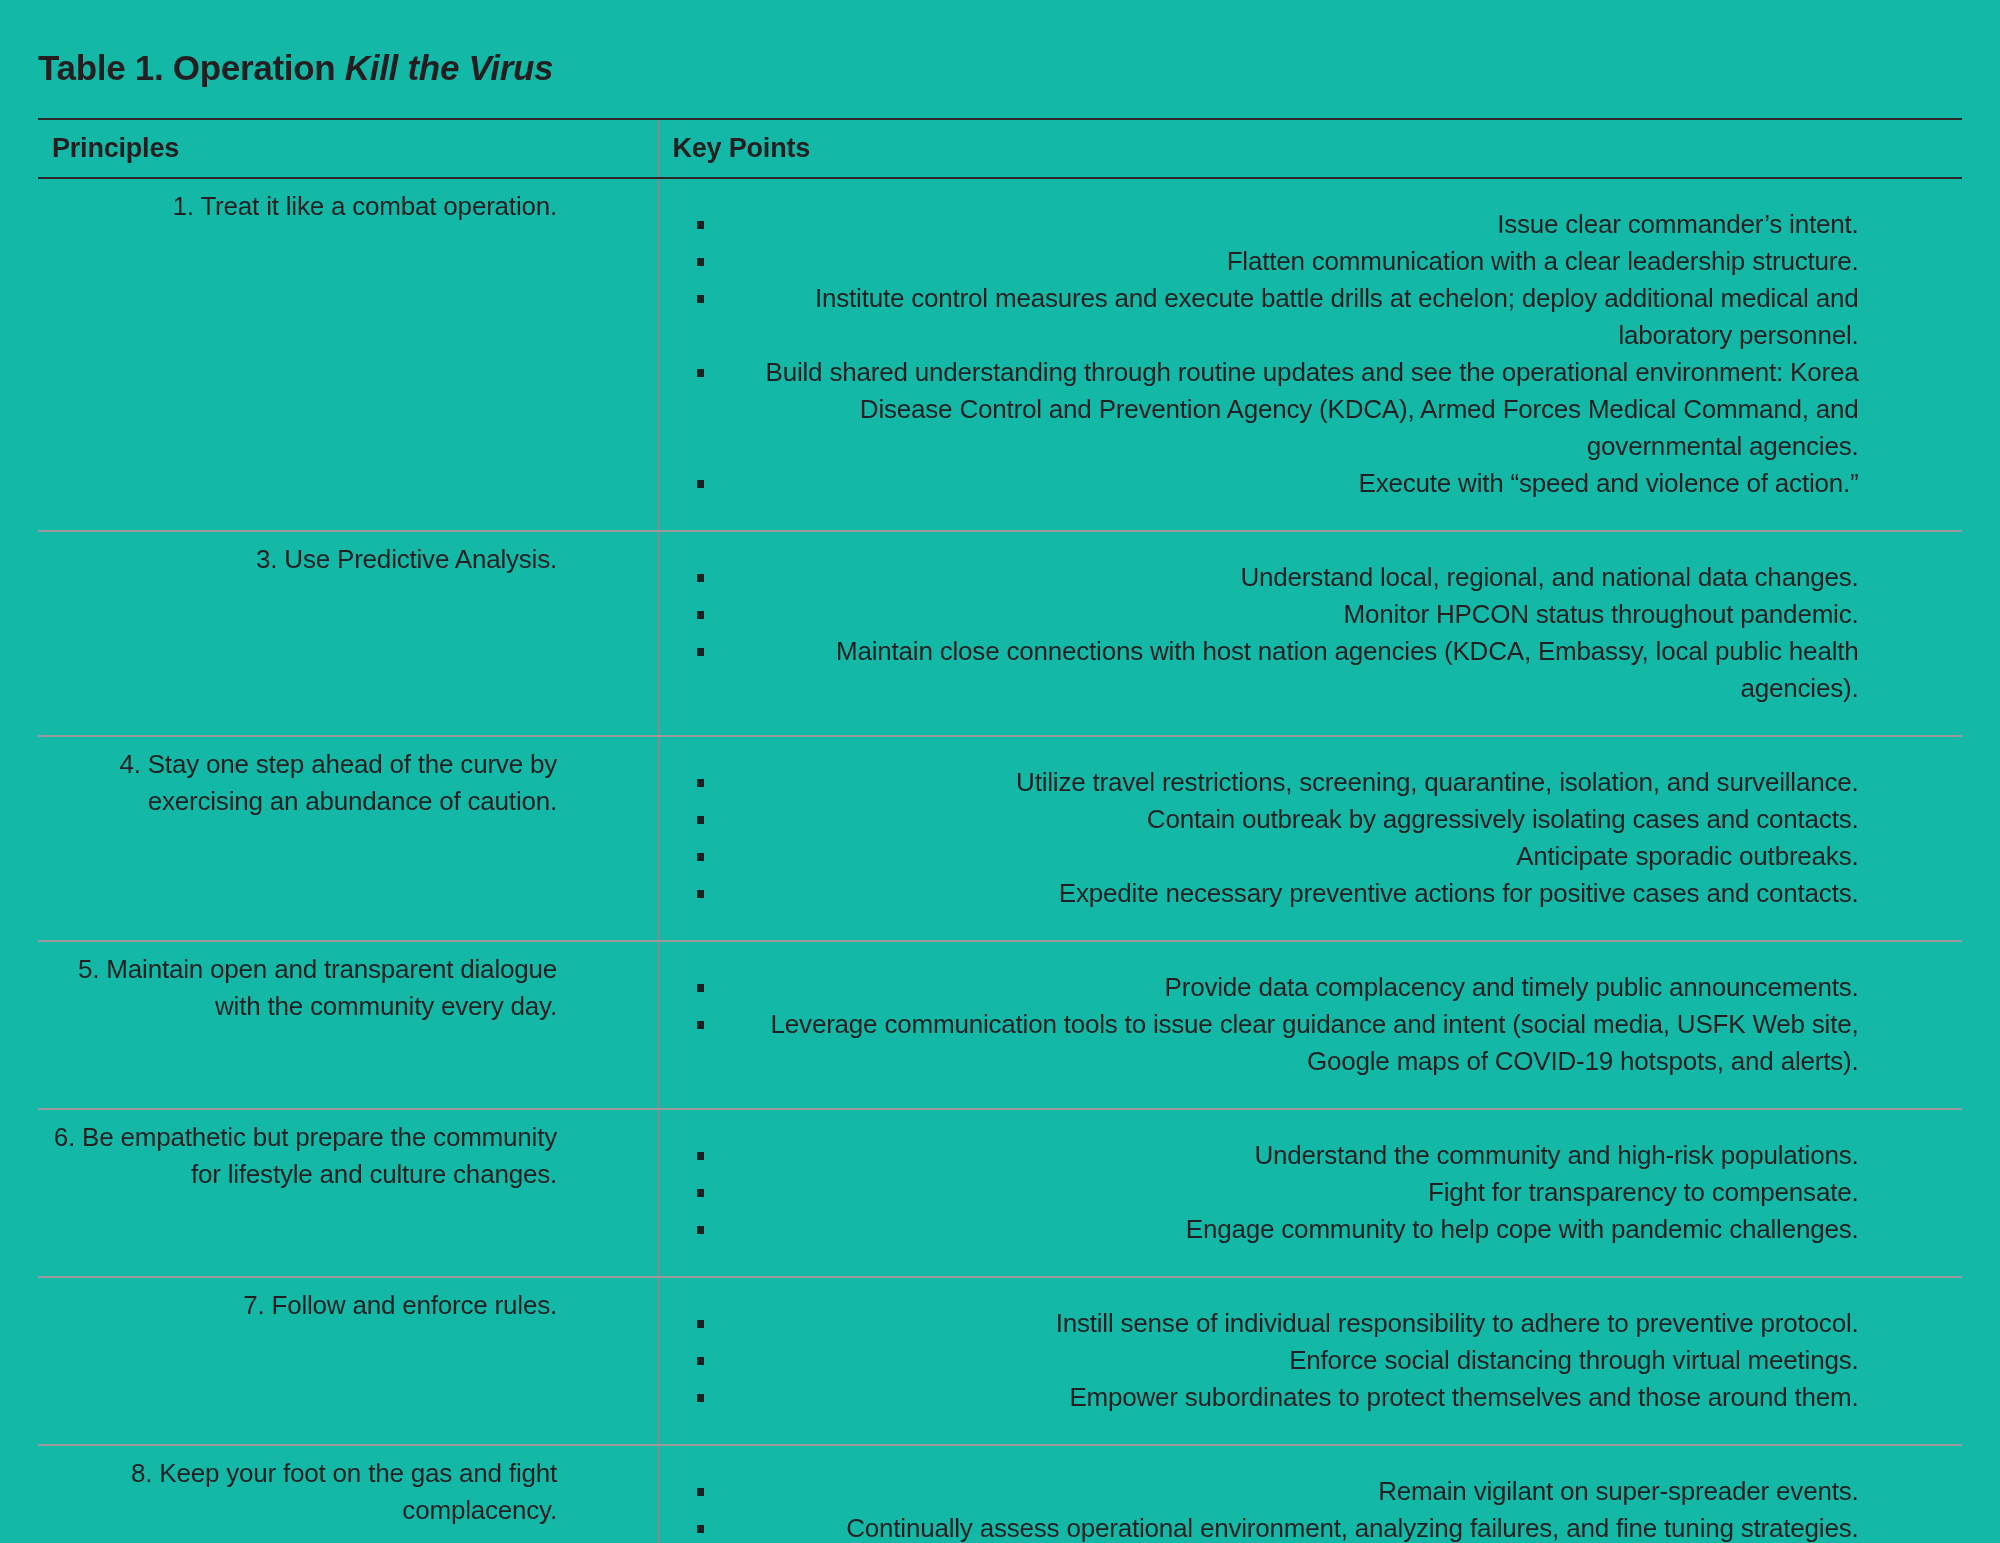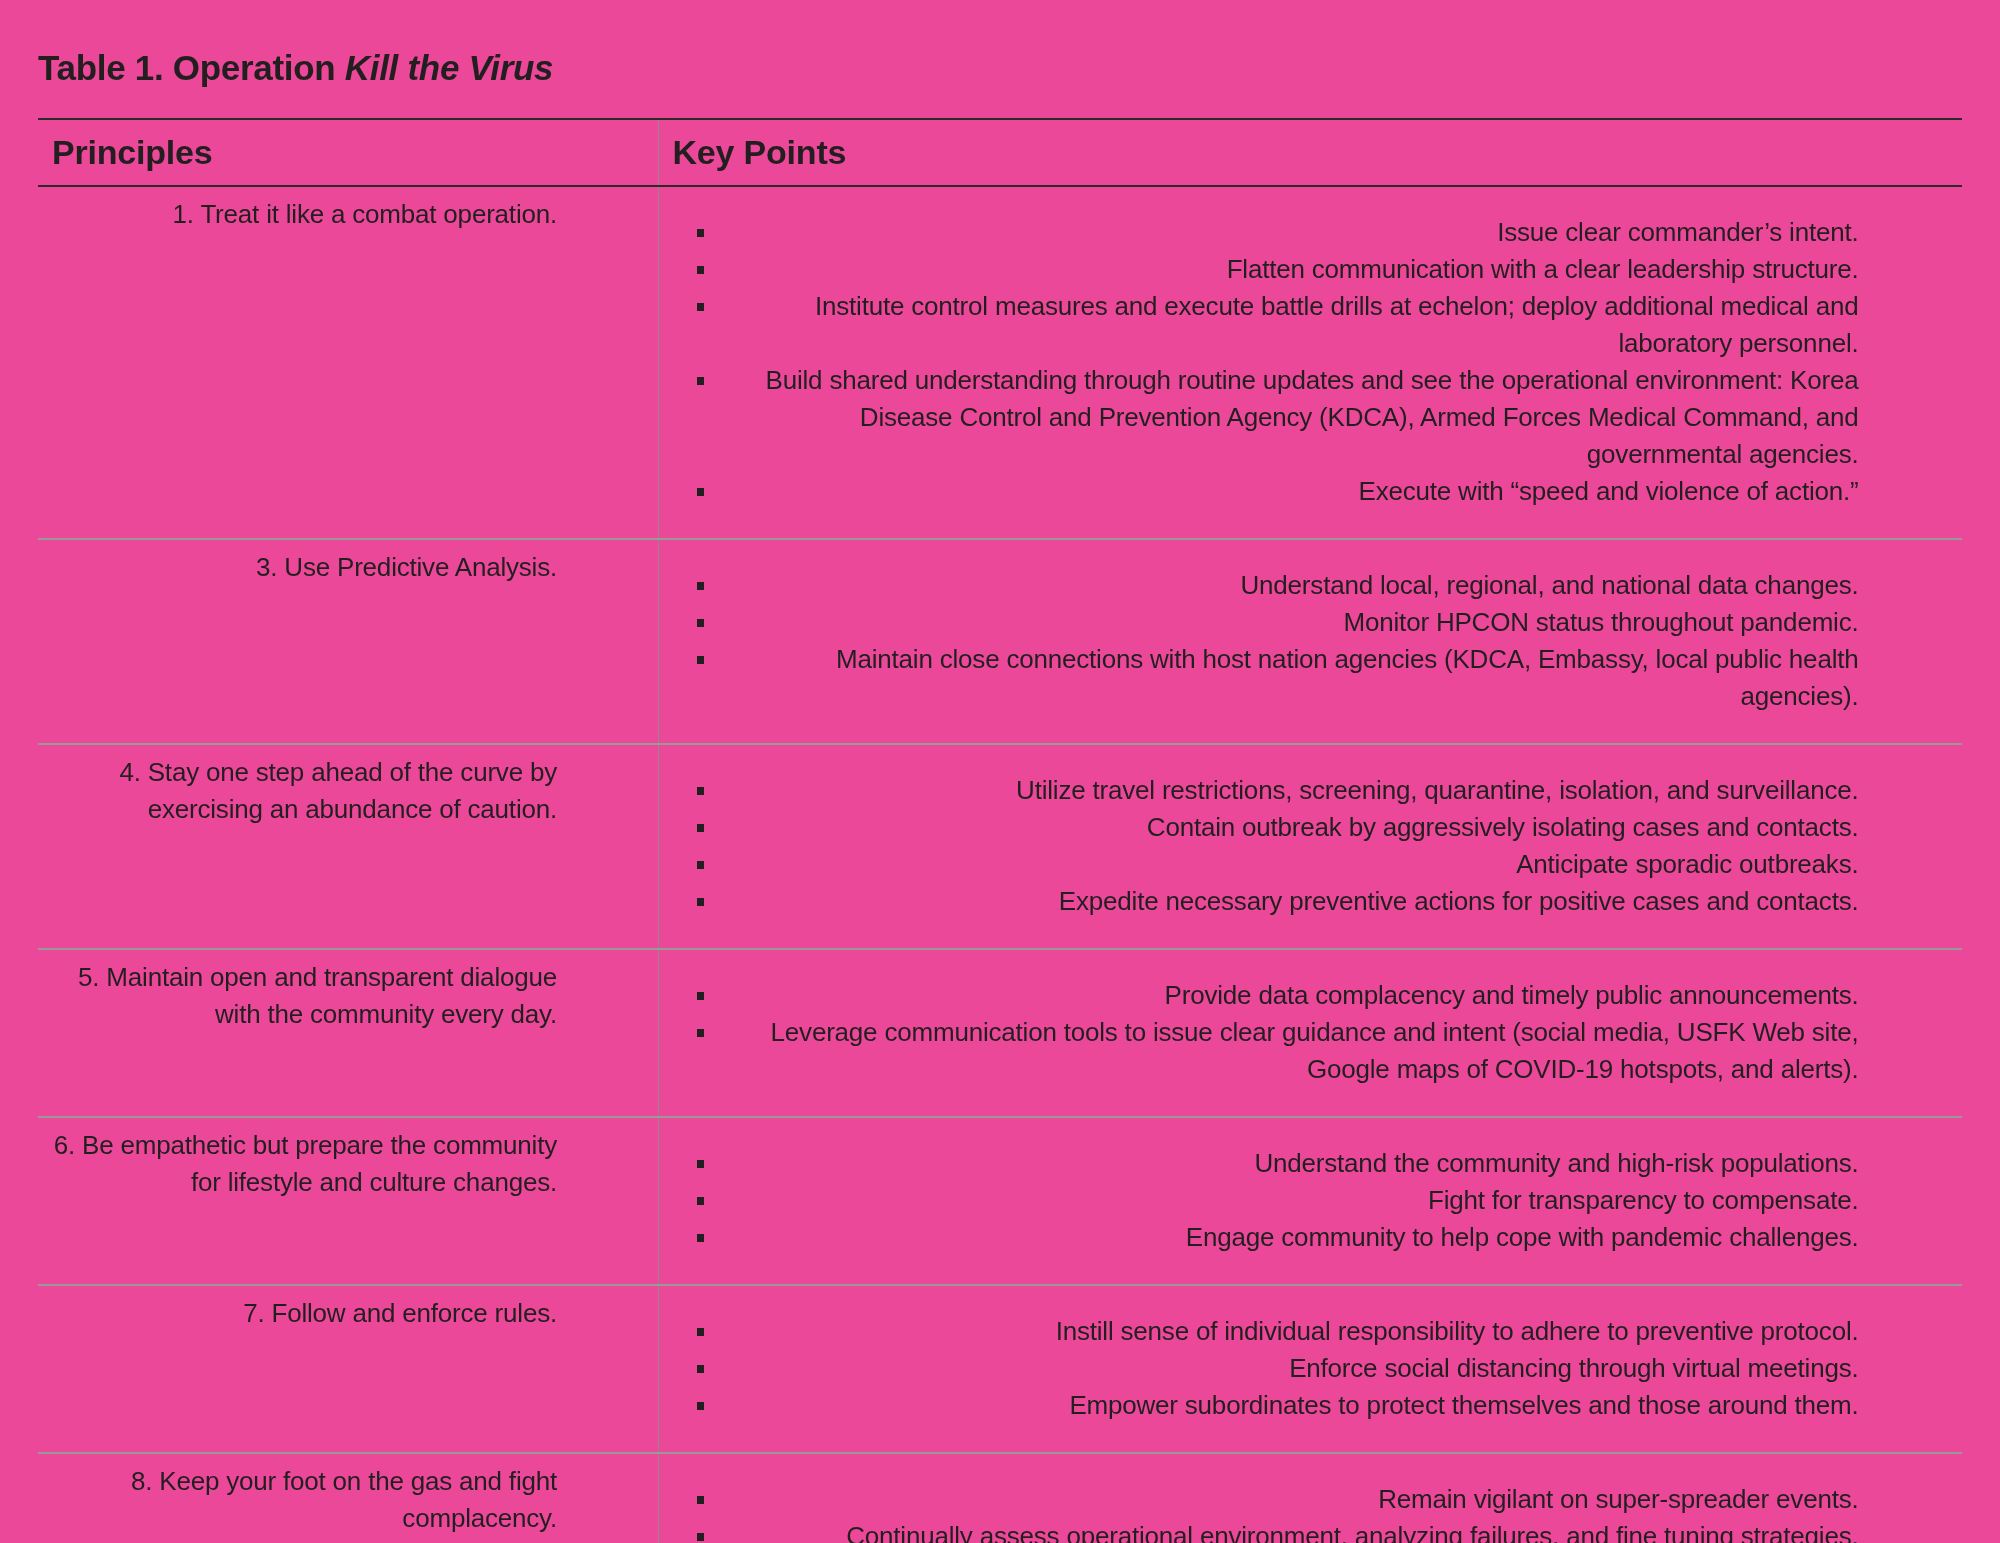--- a/index.html
+++ b/index.html
@@ -1,20 +1,20 @@
 <!DOCTYPE html>
 <html><head>
 <meta charset="utf-8">
 <style>
   * { box-sizing: border-box; }
   html, body { margin: 0; padding: 0; background: #ffffff; }
   .page {
     width: 2000px;
     height: 1543px;
-    background: #ec4899;
+    background: #14b8a6;
     font-family: "Liberation Sans", sans-serif;
     color: #231f20;
     padding: 48px 38px 0 38px;
     position: relative;
     overflow: hidden;
   }
   .title {
     font-size: 35px;
     font-weight: 700;
     letter-spacing: -0.3px;
@@ -23,21 +23,21 @@
   }
   .title em { font-style: italic; }
   table.tbl {
     border-collapse: collapse;
     table-layout: fixed;
     width: 1924px;
   }
   col.c1 { width: 620px; }
   .tbl th {
     text-align: left;
-    font-size: 34px;
+    font-size: 27px;
     font-weight: 700;
     letter-spacing: -0.2px;
     padding: 13px 20px 13px 14px;
     border-top: 2px solid #2b2a29;
     border-bottom: 2px solid #2b2a29;
     color: #231f20;
   }
   .tbl td {
     vertical-align: top;
     font-size: 26px;

